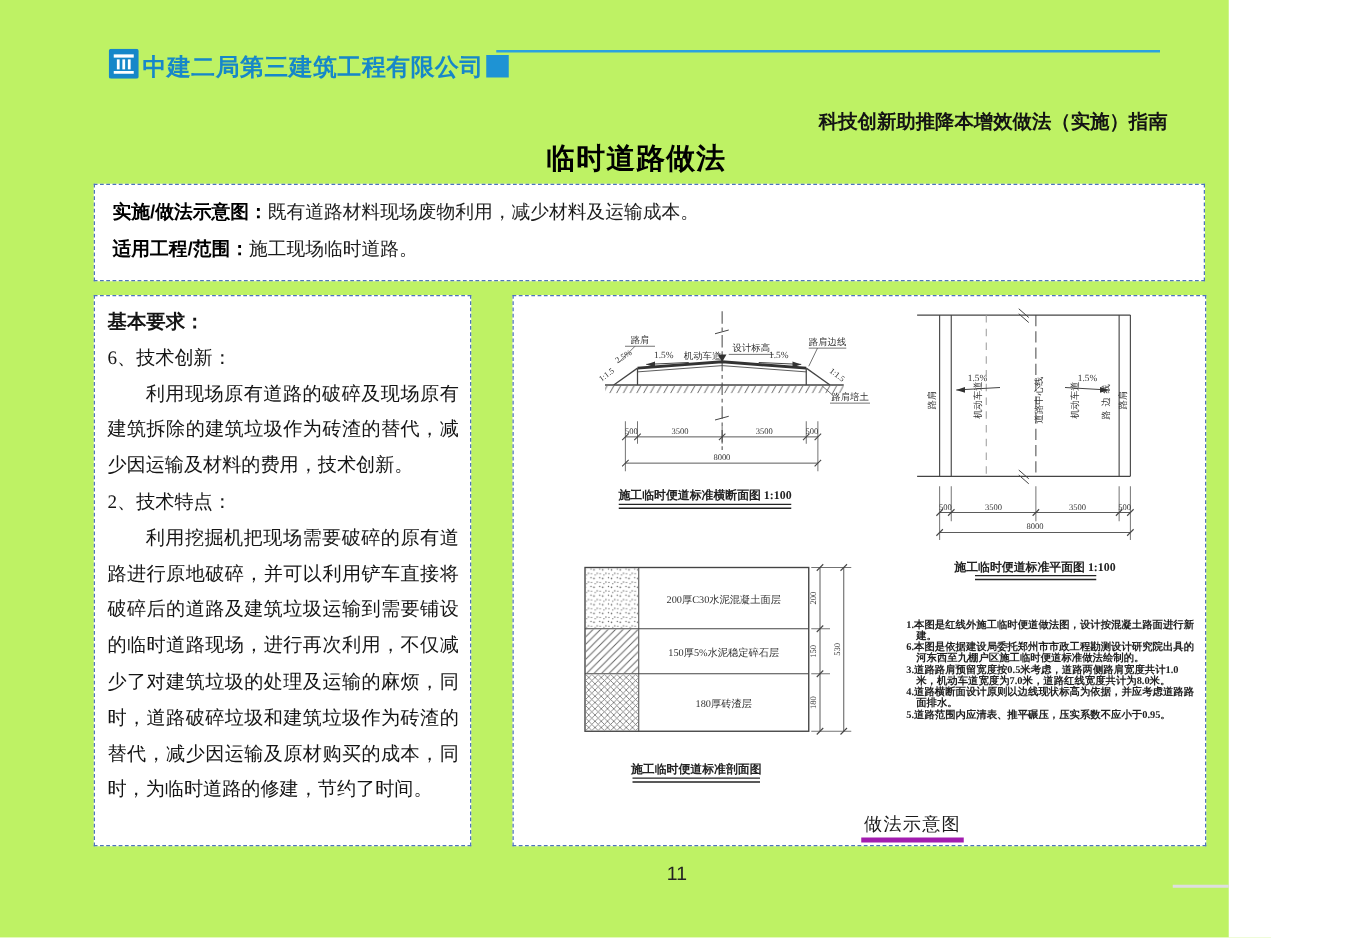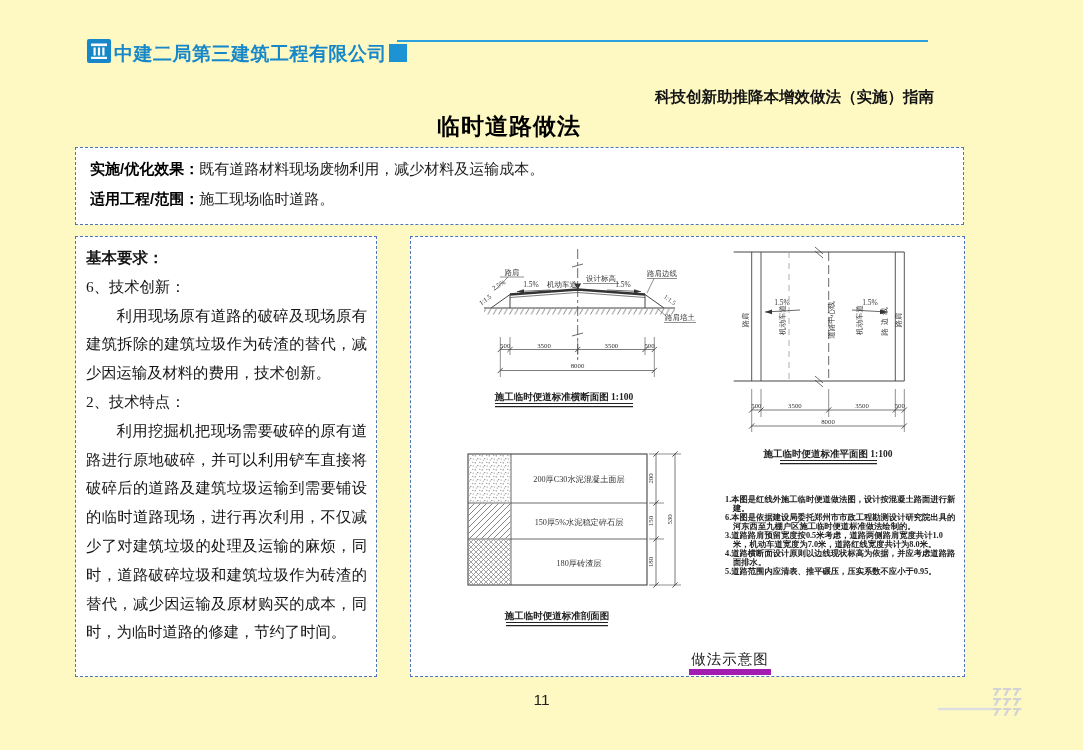--- a/index.html
+++ b/index.html
@@ -1,16 +1,16 @@
 <!DOCTYPE html>
 <html><head>
 <meta charset="utf-8">
 <style>
   html,body{margin:0;padding:0;background:#fff;}
-  .page{position:relative;width:1083px;height:750px;background:#fef9c3;overflow:hidden;
+  .page{position:relative;width:983px;height:750px;background:#bef264;overflow:hidden;
         font-family:"Liberation Serif","DejaVu Serif",serif;color:#111;}
 
   
   .logo{position:absolute;left:87px;top:39px;}
   .company{position:absolute;left:114px;top:41px;font-size:19px;font-weight:bold;
            color:#1687c9;letter-spacing:.5px;font-family:"Liberation Sans","DejaVu Sans",sans-serif;white-space:nowrap;}
   .blue-square{position:absolute;left:389px;top:44px;width:18px;height:18px;background:#1e93d4;}
   .blue-rule{position:absolute;left:397px;top:40px;width:531px;height:2.4px;background:#2ba2df;}
   .doc-title{position:absolute;left:594px;top:47px;width:340px;text-align:right;font-size:15.5px;
              font-weight:bold;color:#141414;font-family:"Liberation Sans","DejaVu Sans",sans-serif;white-space:nowrap;margin-top:40px;}
@@ -30,21 +30,21 @@
   .req-heading{font-weight:bold;font-family:"Liberation Sans","DejaVu Sans",sans-serif;font-size:15.5px;}
   .req-box p{margin:0;text-indent:2em;}
 
   .diagram-box{left:410px;top:236px;width:555px;height:441px;padding:0;}
   .diagram-box svg.drawing{position:absolute;left:0;top:0;}
   .notes{position:absolute;left:314px;top:258px;width:233px;font-size:8.3px;line-height:9px;
          font-weight:600;color:#222;}
   .note{padding-left:8px;text-indent:-8px;}
   .schematic-caption{position:absolute;left:264px;top:413px;width:110px;text-align:center;
                      font-size:14.5px;color:#1a1a1a;letter-spacing:1px;}
-  .schematic-caption span{border-bottom:6px solid #a21caf;padding:0 2px 2px 2px;}
+  .schematic-caption span{border-bottom:4px solid #a21caf;padding:0 2px 2px 2px;}
 
   .page-number{position:absolute;left:0;top:691px;width:1083px;text-align:center;
                font-size:15.5px;color:#222;font-family:"Liberation Sans","DejaVu Sans",sans-serif;}
   .corner-decoration{position:absolute;left:938px;top:685px;}
 
   
   text{fill:#333;font-family:"Liberation Serif","DejaVu Serif",serif;}
   .cap{font-weight:bold;fill:#222;}
 </style>
 </head>
@@ -62,21 +62,21 @@
   </svg>
   <div class="company">中建二局第三建筑工程有限公司</div>
   <div class="blue-square"></div>
   <div class="blue-rule"></div>
   <div class="doc-title">科技创新助推降本增效做法（实施）指南</div>
 
   <div class="page-title">临时道路做法</div>
 
   <div class="dashed-box summary-box">
     <div class="summary-line">
-      <span class="summary-label">实施/优化效果：</span><span class="summary-text">既有道路材料现场废物利用，减少材料及运输成本。</span>
+      <span class="summary-label">实施/做法示意图：</span><span class="summary-text">既有道路材料现场废物利用，减少材料及运输成本。</span>
     </div>
     <div class="summary-line">
       <span class="summary-label">适用工程/范围：</span><span class="summary-text">施工现场临时道路。</span>
     </div>
   </div>
 
   <div class="dashed-box req-box">
     <div class="req-heading">基本要求：</div>
     <div>6、技术创新：</div>
     <p>利用现场原有道路的破碎及现场原有建筑拆除的建筑垃圾作为砖渣的替代，减少因运输及材料的费用，技术创新。</p>

